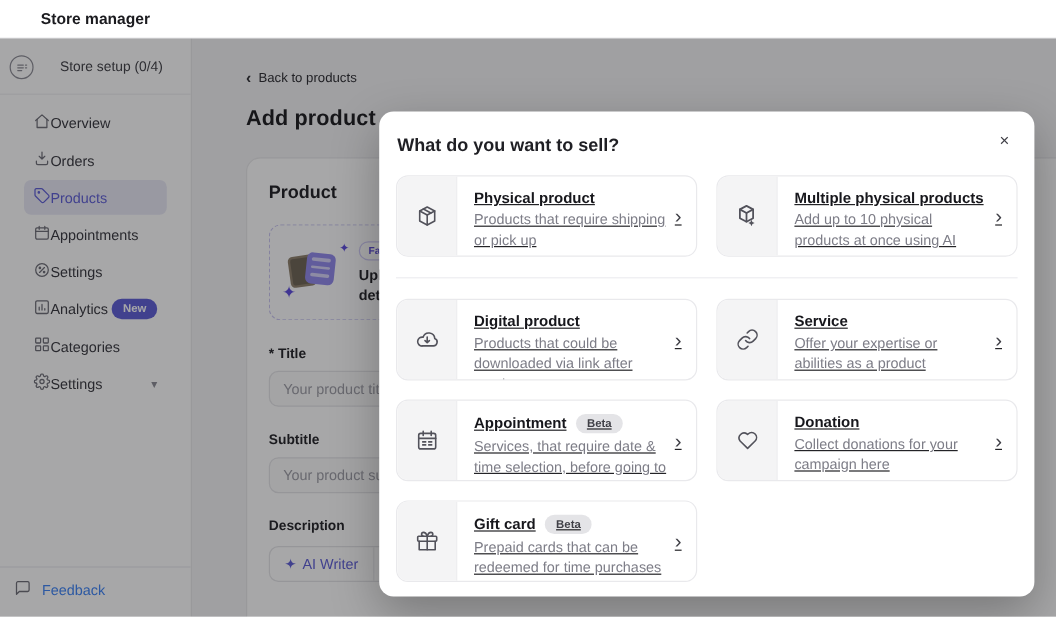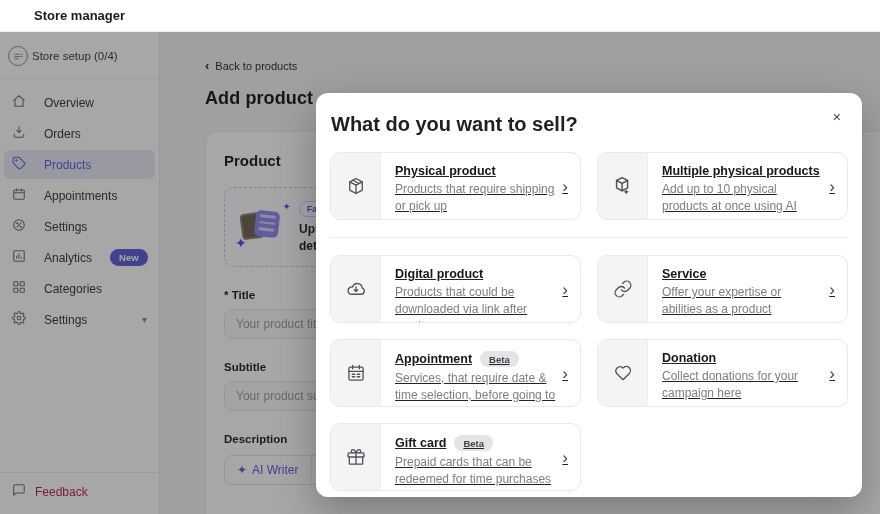--- a/index.html
+++ b/index.html
@@ -8,31 +8,31 @@
 
   
   .topbar { height:32px; background:#fff; display:flex; align-items:center; padding:0 14px; border-bottom:1px solid #f0f0f2; position:relative; z-index:1; }
   .topbar .brand { font-size:13px; font-weight:700; color:#1b1b1f;margin-left:20px; }
 
   
   .app-body { display:flex; height:482px; }
 
   
   .sidebar { width:160px; background:#fff; border-right:1px solid #e8e8ea; display:flex; flex-direction:column; padding-top:6px; position:relative; }
-  .setup-item { display:flex; align-items:center; gap:4px; padding:8px 10px 12px 8px; border-bottom:1px solid #f0f0f2; margin-bottom:8px; cursor:pointer; }
+  .setup-item { display:flex; align-items:center; gap:22px; padding:8px 10px 12px 8px; border-bottom:1px solid #f0f0f2; margin-bottom:8px; cursor:pointer; }
   .setup-icon { width:20px; height:20px; border-radius:50%; border:1.5px solid #8a8a93; display:flex; align-items:center; justify-content:center; color:#8a8a93; flex:0 0 auto; }
   .setup-label { font-size:11.5px; color:#3a3a40; }
-  .nav-item { display:flex; align-items:center; gap:18px; margin:1px 4px; padding:6px 8px; border-radius:6px; font-size:12px; color:#33333a; cursor:pointer; position:relative; }
+  .nav-item { display:flex; align-items:center; gap:0; margin:1px 20px; padding:6px 8px; border-radius:6px; font-size:12px; color:#33333a; cursor:pointer; position:relative; }
   .nav-item svg { color:#6b6b74; flex:0 0 auto; }
   .nav-item.active { background:#e9e9f6; color:#5b5bd6; }
   .nav-item.active svg { color:#5b5bd6; }
   .badge-new { margin-left:auto; background:#5b5bd6; color:#fff; font-size:9.5px; font-weight:700; padding:3px 9px; border-radius:999px; }
   .chev-down { margin-left:auto; color:#8a8a93; font-size:10px; }
   .sidebar-bottom { margin-top:auto; border-top:1px solid #ececee; padding:10px 12px 14px 12px; }
-  .feedback { display:flex; align-items:center; gap:9px; font-size:12px; color:#be185d; cursor:pointer; }
+  .feedback { display:flex; align-items:center; gap:9px; font-size:12px; color:#3b82f6; cursor:pointer; }
   .feedback svg { color:#6b6b74; }
 
   
   .content { flex:1; background:#f4f4f6; padding:24px 0 0 45px; overflow:hidden; }
   .back-link { display:inline-flex; align-items:center; gap:6px; font-size:11px; color:#27272c; cursor:pointer; }
   .back-link .lt { font-weight:700; font-size:13px; line-height:1; }
   .page-title { font-size:18px; font-weight:700; color:#17171b; margin-top:14px; letter-spacing:.1px; }
   .product-card { margin-top:22px; background:#fff; border:1px solid #e8e8ea; border-radius:12px 0 0 0; width:720px; height:400px; padding:20px 18px; }
   .product-card h2 { font-size:15px; font-weight:700; color:#1b1b1f; }
   .upload-box { margin-top:18px; border:1.5px dashed #c8c4f0; border-radius:10px; height:80px; display:flex; align-items:center; padding:0 14px; gap:12px; background:#fdfdff; width:560px; }
@@ -50,21 +50,21 @@
   .text-input::placeholder { color:#9b9ba4; }
   .editor-toolbar { margin-top:10px; display:inline-flex; align-items:center; border:1px solid #e4e4e7; border-radius:8px; background:#fff; height:30px; }
   .tb-btn { display:flex; align-items:center; gap:5px; padding:0 12px; font-size:12px; height:100%; cursor:pointer; }
   .tb-btn.ai { color:#5b5bd6; font-weight:400; border-right:1px solid #ececee; }
   .tb-btn.ai .sp { font-size:12px; }
   .tb-btn.h2 { color:#3f3f46; font-weight:700; font-size:11px; }
 
   
   .scrim { position:absolute; left:0; top:32px; right:0; bottom:0; background:rgba(23,23,26,0.38); z-index:5; }
   .modal { position:absolute; left:316px; top:93px; width:546px; height:404px; background:#fff; border-radius:12px; z-index:6; box-shadow:0 14px 40px rgba(0,0,0,.28); padding:16px 14px 14px 14px; }
-  .modal-title { font-size:20px; font-weight:600; color:#1f1f24; margin:4px 0 0 1px; }
+  .modal-title { font-size:15px; font-weight:600; color:#1f1f24; margin:4px 0 0 1px; }
   .modal-close { position:absolute; right:18px; top:14px; font-size:14px; color:#3f3f46; cursor:pointer; line-height:1; padding:3px; }
   .options-grid { margin-top:16px; display:grid; grid-template-columns:1fr 1fr; column-gap:16px; row-gap:16px;text-decoration:underline; }
   .grid-divider { grid-column:1 / -1; height:1px; background:#ededf0; margin:1px 0; }
   .option-card { height:68px; border:1px solid #e9e9ec; border-radius:10px; background:#fff; display:flex; overflow:hidden; cursor:pointer; }
   .opt-icon-panel { width:50px; background:#f4f4f5; border-right:1px solid #eeeef0; display:flex; align-items:center; justify-content:center; color:#52525b; flex:0 0 auto; }
   .opt-body { flex:1; padding:11px 4px 0 14px; min-width:0; }
   .opt-title-row { display:flex; align-items:center; gap:8px; }
   .opt-title { font-size:12.5px; font-weight:700; color:#17171c; white-space:nowrap; }
   .beta-badge { background:#e4e4e7; color:#3f3f46; font-size:9.5px; font-weight:700; padding:2.5px 9px; border-radius:999px; }
   .opt-desc { font-size:12px; color:#7d7d87; line-height:1.4; margin-top:3px; max-width:178px; }

